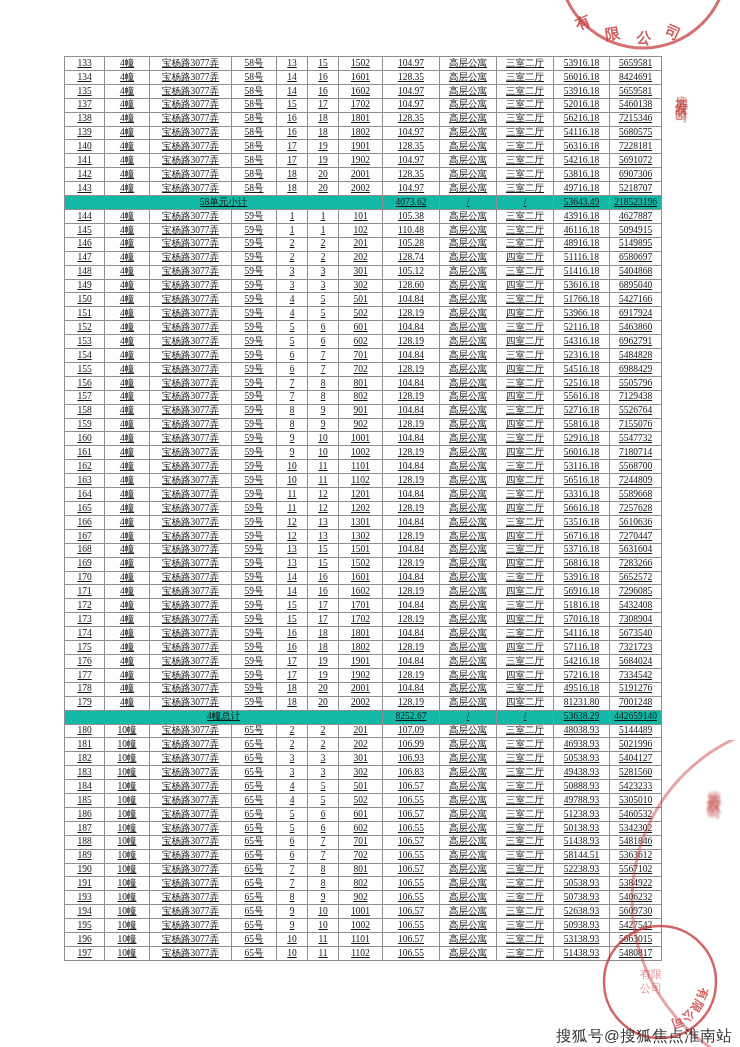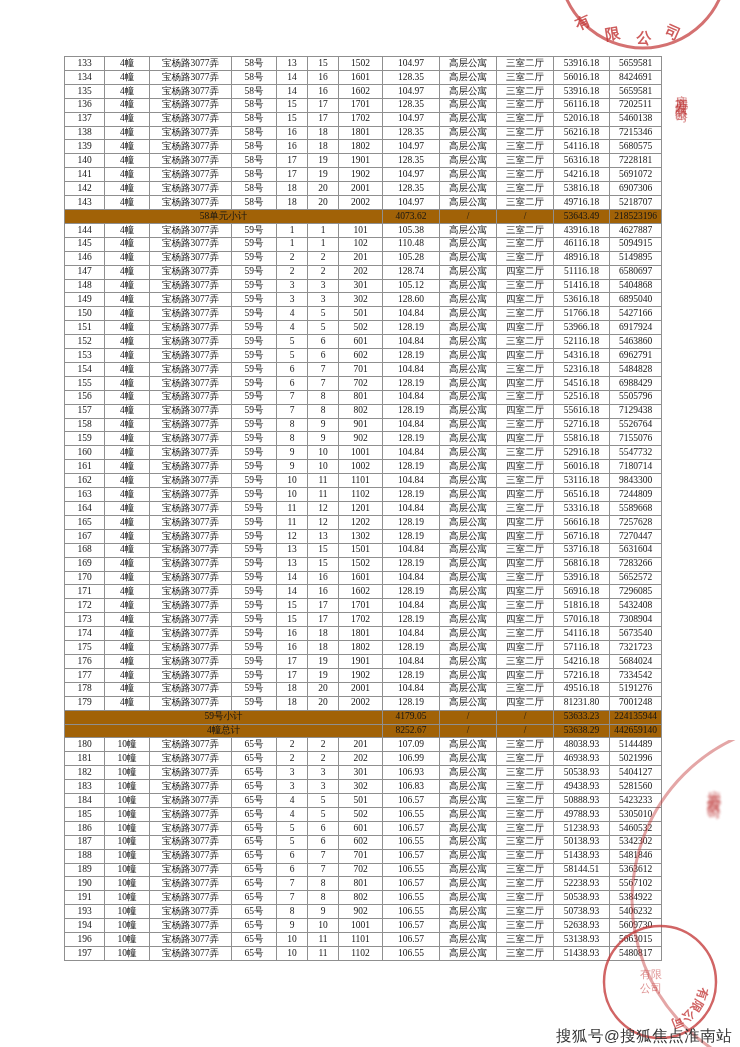--- a/index.html
+++ b/index.html
@@ -4,29 +4,29 @@
 <style>
   html,body{margin:0;padding:0;}
   body{
     width:740px;height:1047px;position:relative;background:#ffffff;
     font-family:"Liberation Serif", serif;overflow:hidden;
   }
   .sheet{position:absolute;inset:0;}
   table.price{
     position:absolute;left:64px;top:56px;width:597px;
     border-collapse:collapse;table-layout:fixed;
-    font-size:9.5px;color:#141414;
+    font-size:9.5px;color:#141414;text-decoration:underline;
   }
   table.price td{
     border:1px solid #8f8f8f;
     text-align:center;vertical-align:middle;
     padding:0;height:12.92px;line-height:1;
     white-space:nowrap;overflow:hidden;
   }
-  tr.summary td{background:#a16207;}
+  tr.summary td{background:#14b8a6;}
   .stamp{position:absolute;pointer-events:none;}
   .vseal{
     position:absolute;pointer-events:none;
     writing-mode:vertical-rl;text-orientation:upright;
     font-family:"Liberation Sans",sans-serif;
     color:rgba(190,55,55,.55);
     filter:blur(.7px);
     letter-spacing:2px;
   }
   .watermark{
@@ -94,34 +94,20 @@
           <td>14</td>
           <td>16</td>
           <td>1602</td>
           <td>104.97</td>
           <td>高层公寓</td>
           <td>三室二厅</td>
           <td>53916.18</td>
           <td>5659581</td>
         </tr>
         <tr>
-          <td>136</td>
-          <td>4幢</td>
-          <td>宝杨路3077弄</td>
-          <td>58号</td>
-          <td>15</td>
-          <td>17</td>
-          <td>1701</td>
-          <td>128.35</td>
-          <td>高层公寓</td>
-          <td>三室二厅</td>
-          <td>56116.18</td>
-          <td>7202511</td>
-        </tr>
-        <tr>
           <td>137</td>
           <td>4幢</td>
           <td>宝杨路3077弄</td>
           <td>58号</td>
           <td>15</td>
           <td>17</td>
           <td>1702</td>
           <td>104.97</td>
           <td>高层公寓</td>
           <td>三室二厅</td>
@@ -477,21 +463,21 @@
           <td>4幢</td>
           <td>宝杨路3077弄</td>
           <td>59号</td>
           <td>10</td>
           <td>11</td>
           <td>1101</td>
           <td>104.84</td>
           <td>高层公寓</td>
           <td>三室二厅</td>
           <td>53116.18</td>
-          <td>9843300</td>
+          <td>5568700</td>
         </tr>
         <tr>
           <td>163</td>
           <td>4幢</td>
           <td>宝杨路3077弄</td>
           <td>59号</td>
           <td>10</td>
           <td>11</td>
           <td>1102</td>
           <td>128.19</td>
@@ -522,20 +508,34 @@
           <td>11</td>
           <td>12</td>
           <td>1202</td>
           <td>128.19</td>
           <td>高层公寓</td>
           <td>四室二厅</td>
           <td>56616.18</td>
           <td>7257628</td>
         </tr>
         <tr>
+          <td>166</td>
+          <td>4幢</td>
+          <td>宝杨路3077弄</td>
+          <td>59号</td>
+          <td>12</td>
+          <td>13</td>
+          <td>1301</td>
+          <td>104.84</td>
+          <td>高层公寓</td>
+          <td>三室二厅</td>
+          <td>53516.18</td>
+          <td>5610636</td>
+        </tr>
+        <tr>
           <td>167</td>
           <td>4幢</td>
           <td>宝杨路3077弄</td>
           <td>59号</td>
           <td>12</td>
           <td>13</td>
           <td>1302</td>
           <td>128.19</td>
           <td>高层公寓</td>
           <td>四室二厅</td>
@@ -702,28 +702,20 @@
           <td>宝杨路3077弄</td>
           <td>59号</td>
           <td>18</td>
           <td>20</td>
           <td>2002</td>
           <td>128.19</td>
           <td>高层公寓</td>
           <td>四室二厅</td>
           <td>81231.80</td>
           <td>7001248</td>
-        </tr>
-        <tr class="summary">
-          <td colspan="7">59号小计</td>
-          <td colspan="1">4179.05</td>
-          <td colspan="1">/</td>
-          <td colspan="1">/</td>
-          <td colspan="1">53633.23</td>
-          <td colspan="1">224135944</td>
         </tr>
         <tr class="summary">
           <td colspan="7">4幢总计</td>
           <td colspan="1">8252.67</td>
           <td colspan="1">/</td>
           <td colspan="1">/</td>
           <td colspan="1">53638.29</td>
           <td colspan="1">442659140</td>
         </tr>
         <tr>
@@ -914,20 +906,34 @@
           <td>宝杨路3077弄</td>
           <td>65号</td>
           <td>9</td>
           <td>10</td>
           <td>1001</td>
           <td>106.57</td>
           <td>高层公寓</td>
           <td>三室二厅</td>
           <td>52638.93</td>
           <td>5609730</td>
+        </tr>
+        <tr>
+          <td>195</td>
+          <td>10幢</td>
+          <td>宝杨路3077弄</td>
+          <td>65号</td>
+          <td>9</td>
+          <td>10</td>
+          <td>1002</td>
+          <td>106.55</td>
+          <td>高层公寓</td>
+          <td>三室二厅</td>
+          <td>50938.93</td>
+          <td>5427542</td>
         </tr>
         <tr>
           <td>196</td>
           <td>10幢</td>
           <td>宝杨路3077弄</td>
           <td>65号</td>
           <td>10</td>
           <td>11</td>
           <td>1101</td>
           <td>106.57</td>

